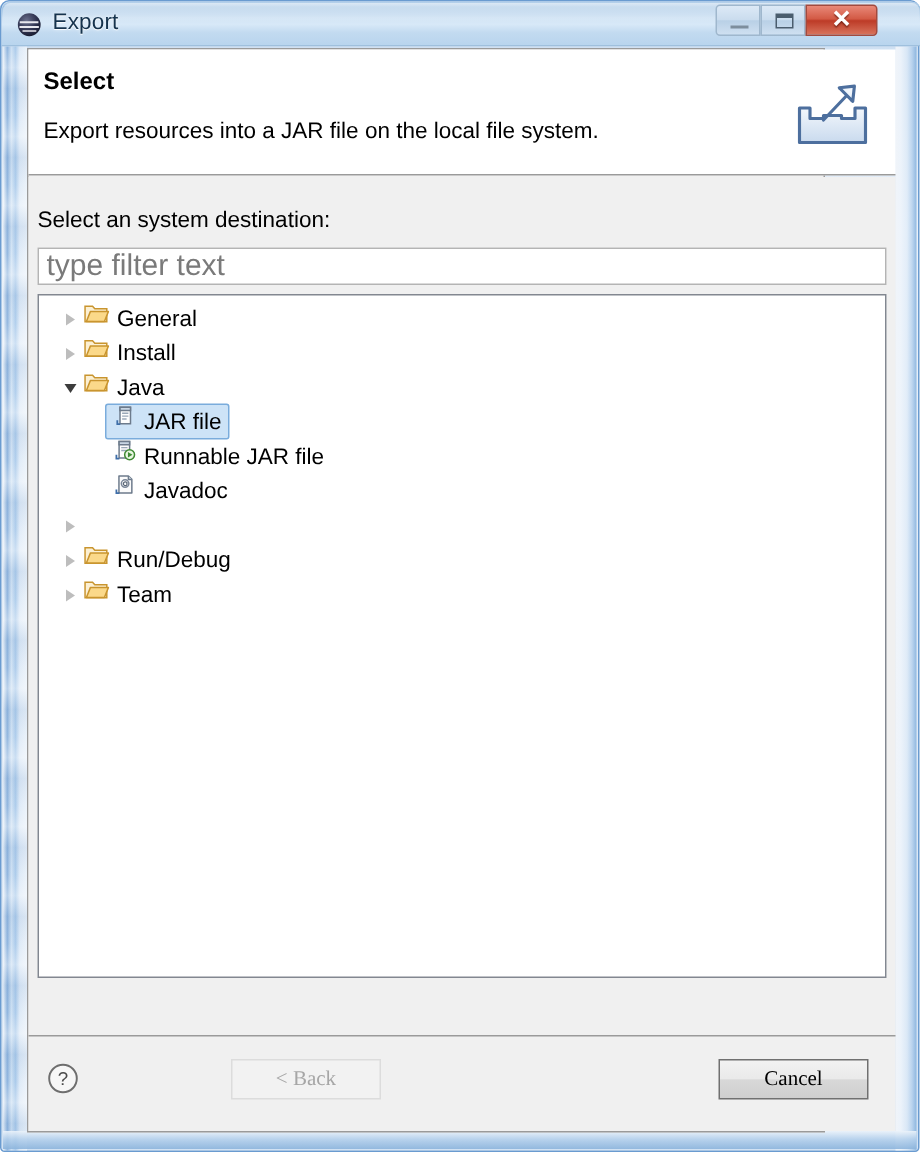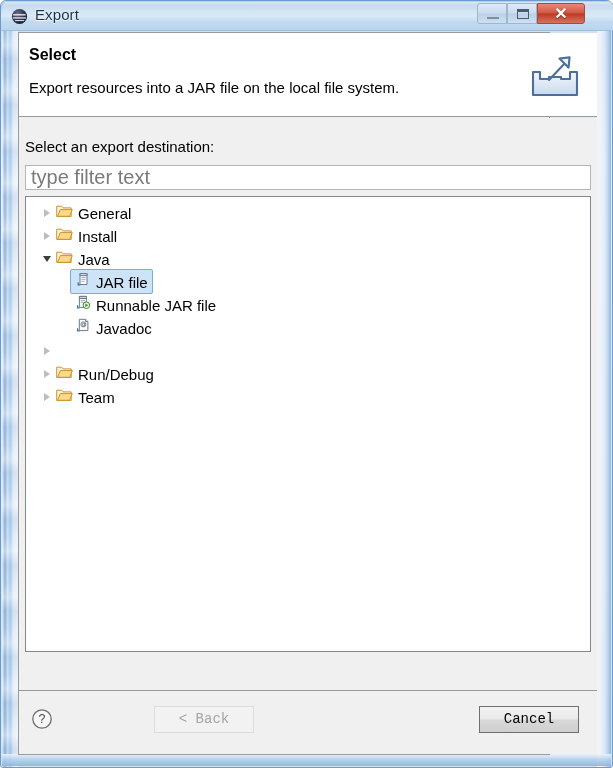--- a/index.html
+++ b/index.html
@@ -309,21 +309,21 @@
     position: absolute;
     left: 12px; top: 17px;
     width: 22px; height: 22px;
   }
   .dlgbtn {
     position: absolute;
     top: 15px;
     height: 27px;
     box-sizing: border-box;
     border-radius: 0;
-    font-family: Liberation Mono, monospace;
+    font-family: Liberation Serif, serif;
     font-size: 14px;
     text-align: center;
     line-height: 25px;
     cursor: default;
     padding: 0;
   }
   .dlgbtn.enabled {
     border: 1px solid #707070;
     background: linear-gradient(to bottom, #f2f2f2 0%, #eaeaea 48%, #d8d8d8 52%, #cfcfcf 100%);
     color: #000000;
@@ -405,21 +405,21 @@
 
           <path d="M7,26 L7,49 L51,49 L51,26 L44,26 L44,33 L35,33 L35,31 L23,31 L23,33 L14,33 L14,26 Z" fill="url(#trayg)" stroke="#4d6f9e" stroke-width="2.1" stroke-linejoin="round"></path>
 
           <path d="M23,34 L41,15 M34,13 L43,12 L42,21" fill="none" stroke="#4d6f9e" stroke-width="2.1" stroke-linecap="round" stroke-linejoin="round"></path>
           <path d="M33.5,12.5 L43.6,11.4 L42.5,21.6 Z" fill="url(#arrg)" stroke="#4d6f9e" stroke-width="2.1" stroke-linejoin="round"></path>
         </svg>
       </span>
     </div>
 
     <div id="body">
-      <div id="dest-label">Select an export destination:</div>
+      <div id="dest-label">Select an system destination:</div>
 
       <input id="filter-input" type="text" placeholder="type filter text" style="">
 
       <div id="tree-panel">
         <div id="tree-list">
             <div class="tree-row depth0"><span class="twisty collapsed"></span><span class="sel-wrap"><span class="t-icon"><svg width="17" height="14" viewBox="0 0 17 14">
                     <path d="M0.7,2.2 h5.0 l1.5,1.7 h8.0 v8.6 h-14.5 z" fill="#fcf0d3" stroke="#c9952f" stroke-width="1"></path>
                     <path d="M1.6,12.3 L4.3,5.6 h12.0 L13.6,12.3 z" fill="#fbd98a" stroke="#c9952f" stroke-width="1" stroke-linejoin="round"></path>
                   </svg></span><span class="t-label">General</span></span></div>
             <div class="tree-row depth0"><span class="twisty collapsed"></span><span class="sel-wrap"><span class="t-icon"><svg width="17" height="14" viewBox="0 0 17 14">

